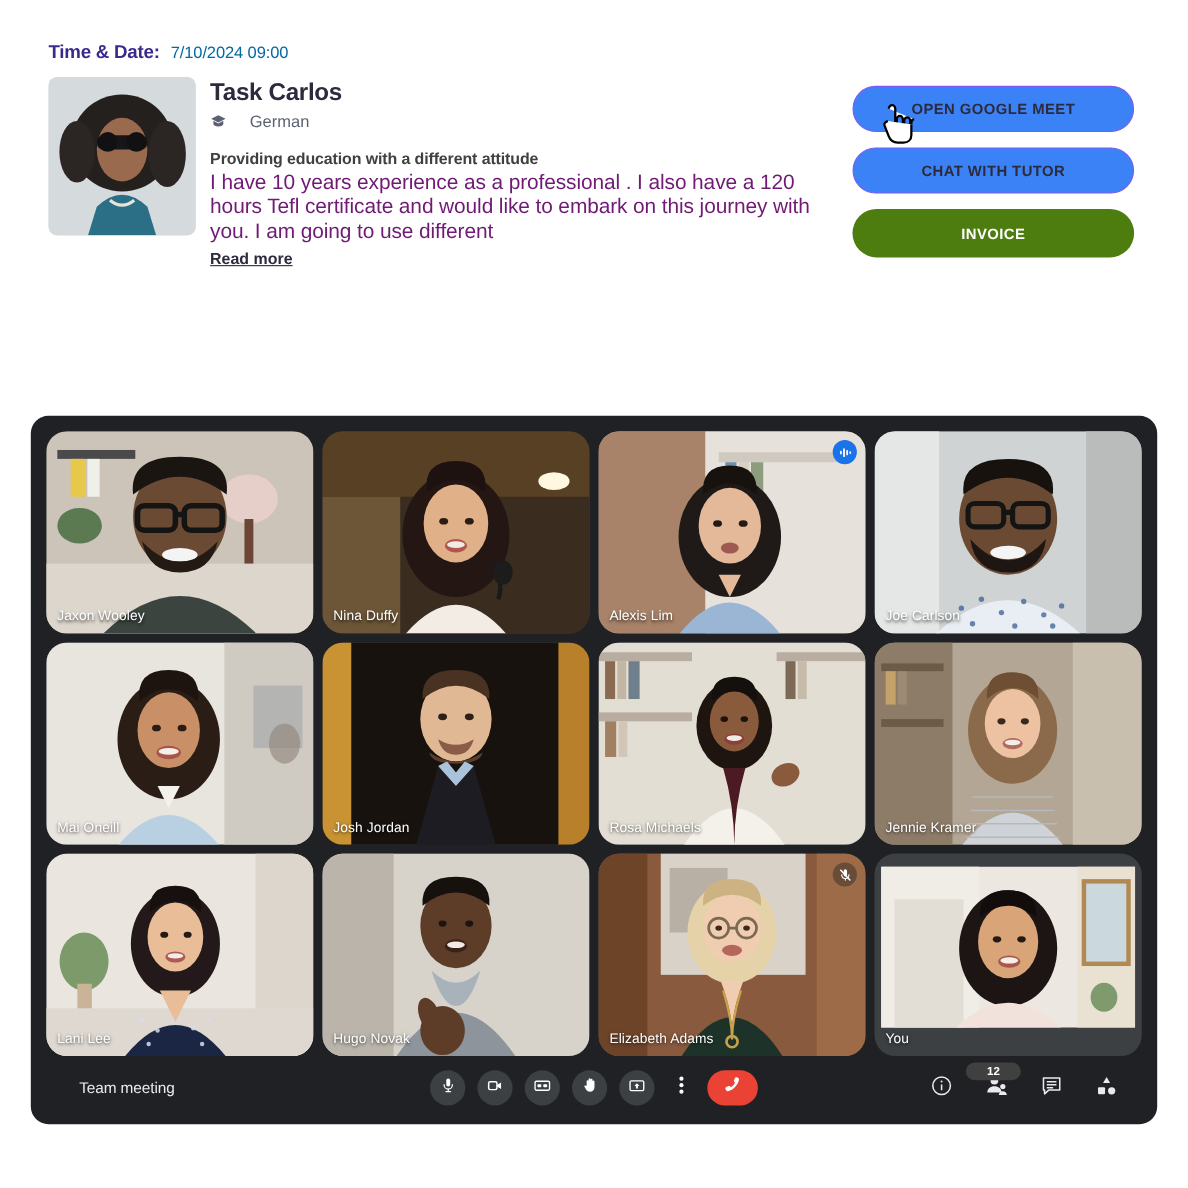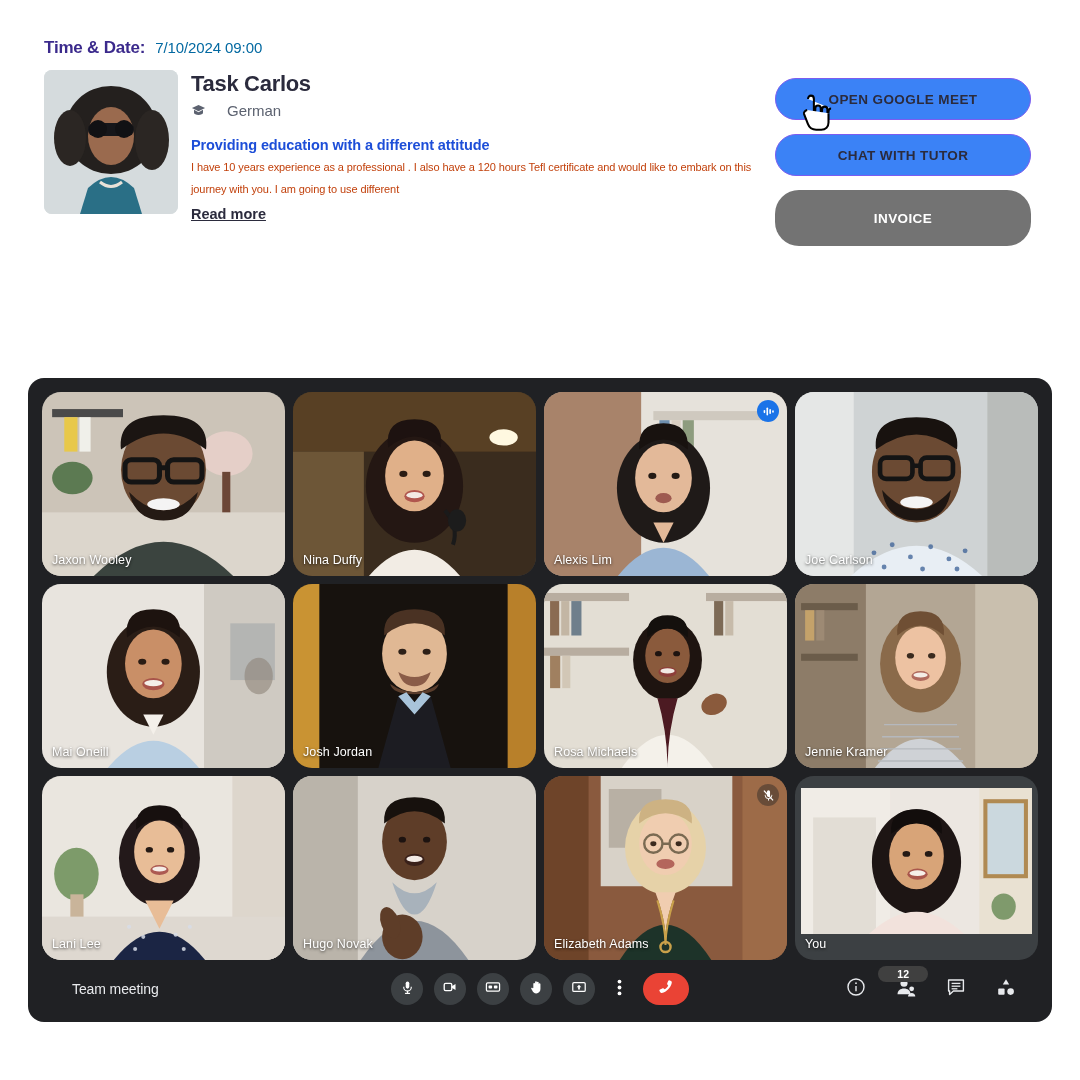--- a/index.html
+++ b/index.html
@@ -37,47 +37,47 @@
     font-size: 22px; font-weight: bold; color: #2b2b3d;
     letter-spacing: -0.3px; line-height: 28px;
   }
   .tutor-lang {
     display: flex; align-items: center; gap: 21px;
     font-size: 15px; color: #5c6270; margin-top: 4px;
   }
   .cap-icon { display: inline-block; width: 15px; height: 15px; }
   .cap-icon svg { display: block; }
   .tutor-headline {
-    font-size: 14.5px; font-weight: bold; color: #1d4ed8;
+    font-size: 14.5px; font-weight: bold; color: #404040;
     margin-top: 18px; letter-spacing: -0.1px;
   }
   .tutor-desc {
-    font-size: 11px; color: #c2410c; line-height: 22px;
+    font-size: 19px; color: #701a75; line-height: 22px;
     margin-top: 3px; letter-spacing: -0.1px;
   }
   .read-more {
     display: inline-block; margin-top: 6px;
     font-size: 14.5px; font-weight: bold; color: #2b2b3d;
     text-decoration: underline; cursor: pointer;
   }
 
   .btn-col { position: absolute; left: 775px; top: 78px; width: 256px; }
   .btn {
     display: flex; align-items: center; justify-content: center;
     width: 256px; height: 42px; border-radius: 24px;
     font-size: 13.5px; font-weight: bold; letter-spacing: 0.4px;
     cursor: pointer; position: relative;
   }
   .btn-outline {
     background: #3b82f6; border: 1.6px solid #7b5cf0; color: #2b2b3d;
   }
   .btn-outline + .btn-outline { margin-top: 14px; }
   .btn-primary {
-    background: #737373; color: #ffffff; border: none;
-    margin-top: 14px; height: 56px;
+    background: #4d7c0f; color: #ffffff; border: none;
+    margin-top: 14px; height: 44px;
   }
   .cursor-hand {
     position: absolute; left: 796px; top: 92px;
     width: 40px; height: 52px; pointer-events: none;
   }
 
   
   .meet {
     position: absolute; left: 28px; top: 378px;
     width: 1024px; height: 644px;

